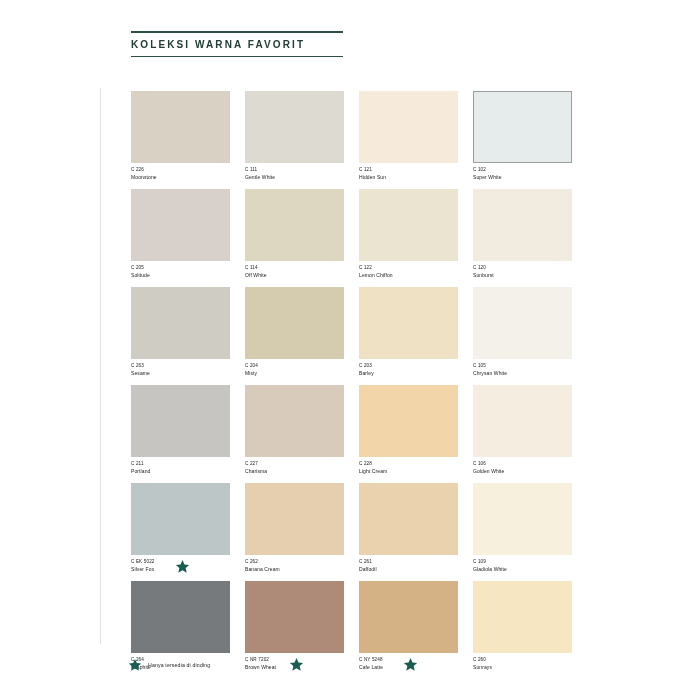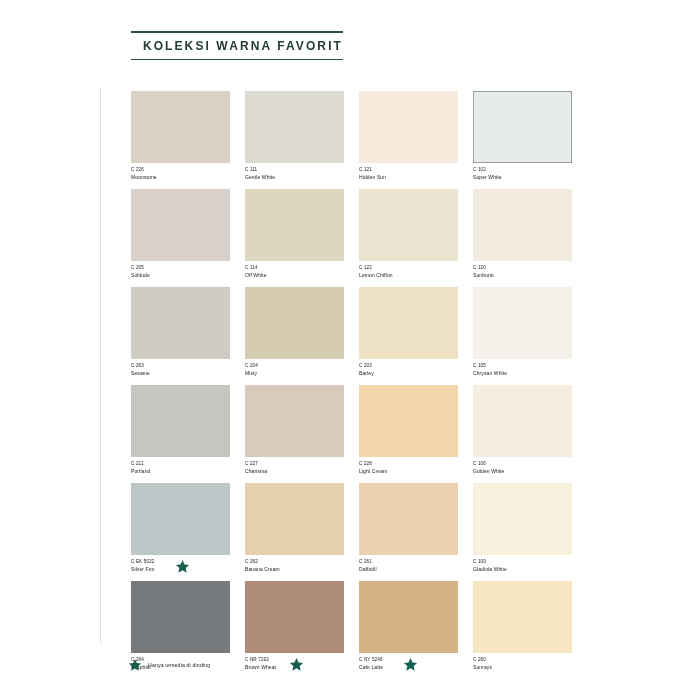--- a/index.html
+++ b/index.html
@@ -39,25 +39,25 @@
     left: 131px;
     top: 31px;
     width: 212px;
   }
   .title-rule {
     height: 1.5px;
     background: #2e4f48;
     width: 100%;
   }
   .title-text {
-    font-size: 12px;
+    font-size: 10px;
     font-weight: bold;
     letter-spacing: 2.1px;
     color: #223c36;
-    text-align: right;
+    text-align: left;
     padding: 6px 0 6px 0;
     white-space: nowrap;
   }
 
   
   .grid {
     position: absolute;
     left: 131px;
     top: 91px;
     width: 438px;

